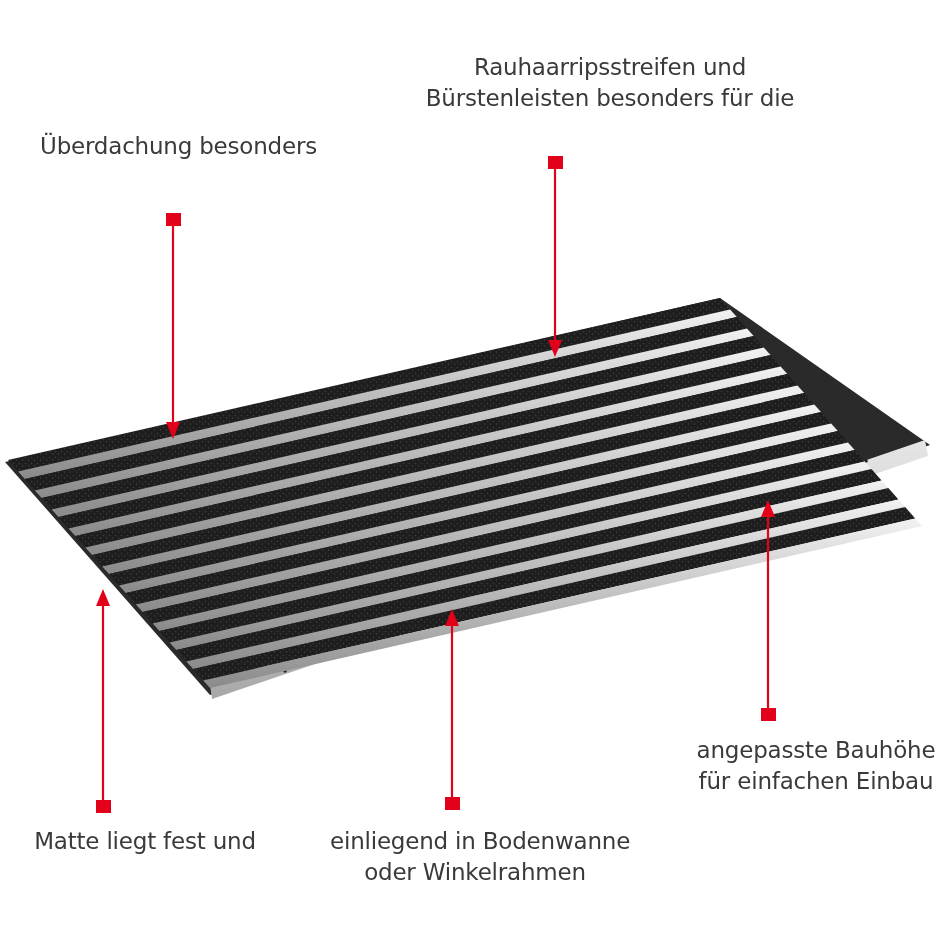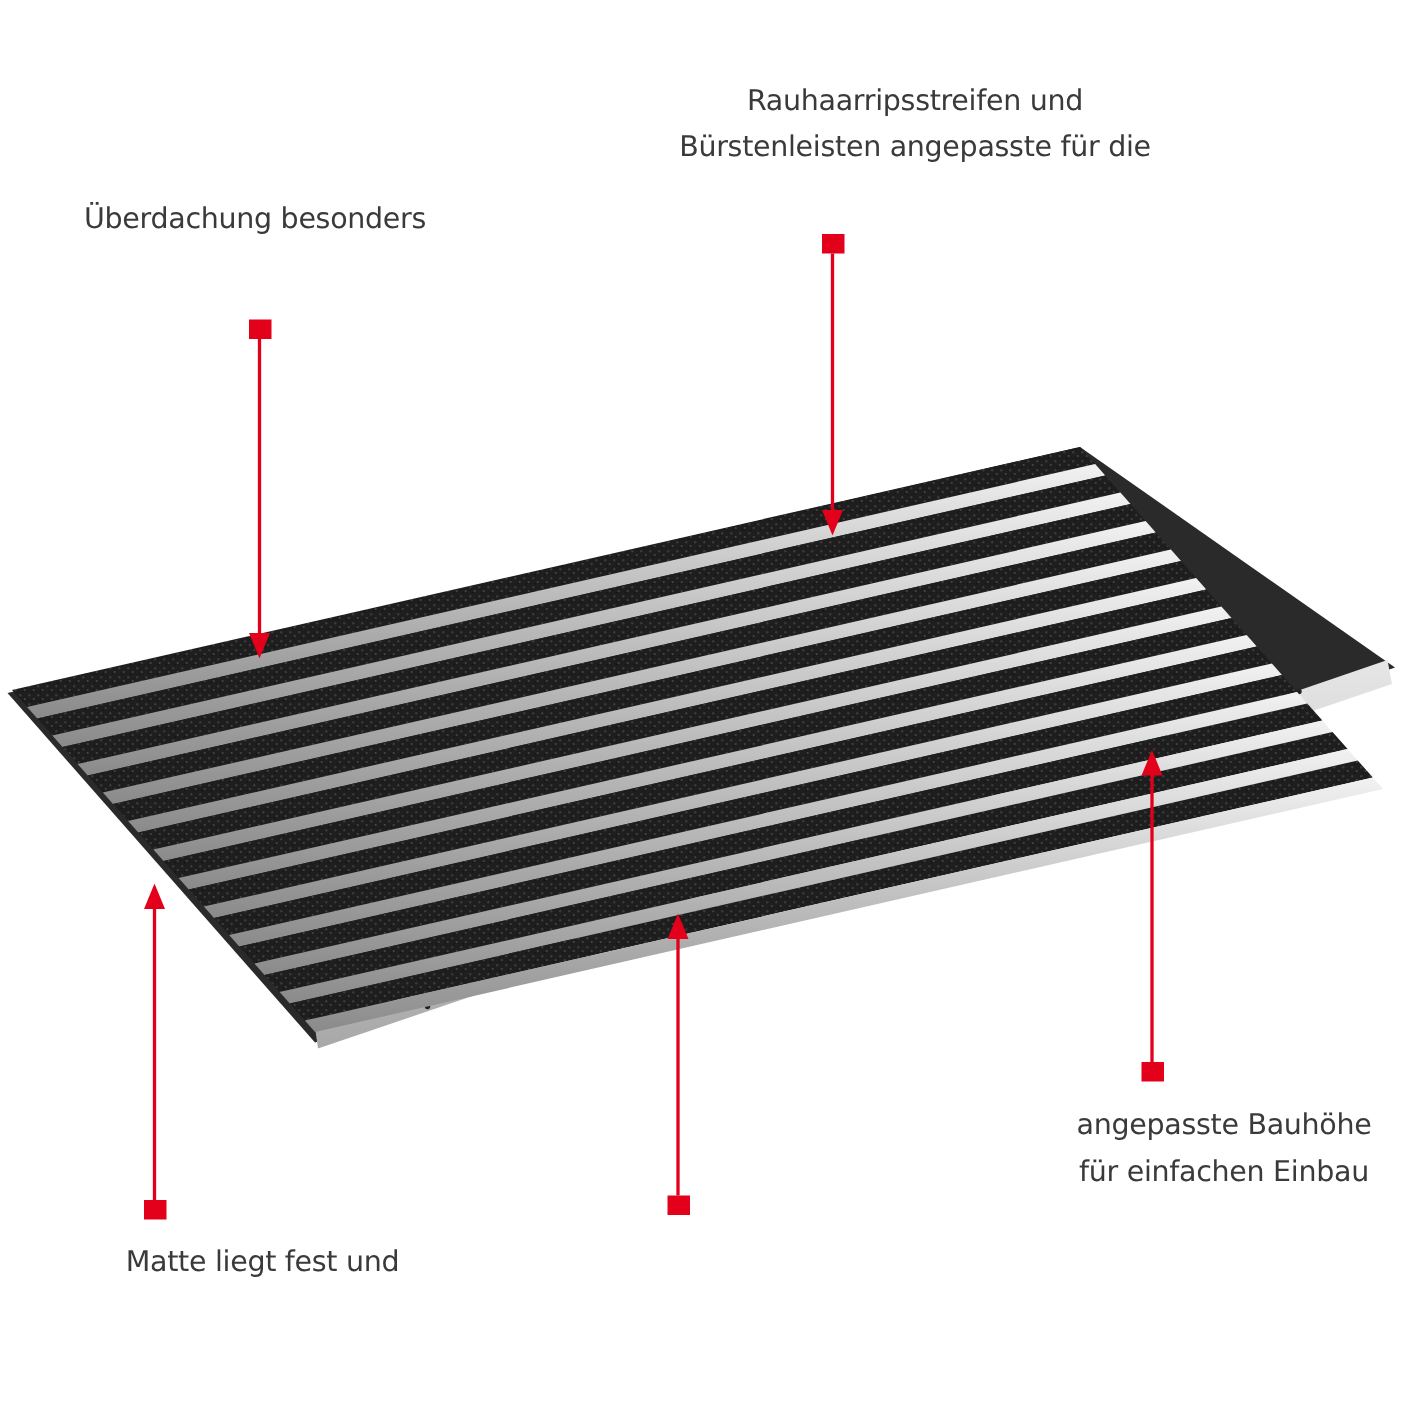--- a/index.html
+++ b/index.html
@@ -1,21 +1,21 @@
 <!DOCTYPE html>
 <html><head>
   <meta charset="utf-8">
   <style>
     html, body { margin: 0; padding: 0; background: #ffffff; }
     body { width: 940px; height: 940px; position: relative; overflow: hidden; }
     .stage { position: absolute; left: 0; top: 0; width: 940px; height: 940px; }
     .label {
       position: absolute;
       font-family: "DejaVu Sans", sans-serif;
-      font-size: 19px;
+      font-size: 23px;
       line-height: 31px;
       color: #3a3a3a;
       text-align: center;
       white-space: nowrap;
       letter-spacing: -0.2px;
     }
     .label span { display: block; }
     svg { position: absolute; left: 0; top: 0; }
   </style>
 </head>
@@ -109,30 +109,34 @@
       <g>
         <polygon points="761,517 775,517 768,500" fill="#e3001b"></polygon>
         <line x1="768" y1="515" x2="768" y2="708" stroke="#e3001b" stroke-width="2.2"></line>
         <rect x="761" y="708" width="15" height="13" fill="#e3001b"></rect>
       </g>
     </g>
   </svg>
 
   <div class="label" style="left:420px; top:52px; width:380px;">
     <span>Rauhaarripsstreifen und</span>
-    <span>Bürstenleisten angepasste für die</span>
+    <span>Bürstenleisten besonders für die</span>
   </div>
 
   <div class="label" style="left:40px; top:131px; width:260px;">
     <span>Überdachung besonders</span>
   </div>
 
   <div class="label" style="left:696px; top:735px; width:240px;text-align:center;">
     <span>angepasste Bauhöhe</span>
     <span>für einfachen Einbau</span>
   </div>
 
-  <div class="label" style="left:0px; top:826px; width:290px;margin-left:30px;">
+  <div class="label" style="left:0px; top:826px; width:290px;">
     <span>Matte liegt fest und</span>
   </div>
 
+  <div class="label" style="left:330px; top:826px; width:290px;">
+    <span>einliegend in Bodenwanne</span>
+    <span>oder Winkelrahmen</span>
+  </div>
 
 </div>
 
 </body></html>

